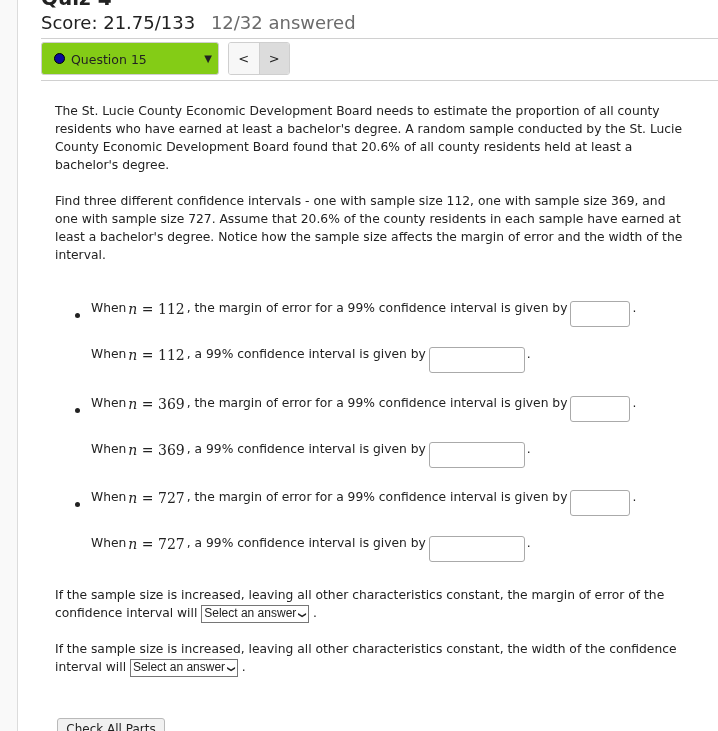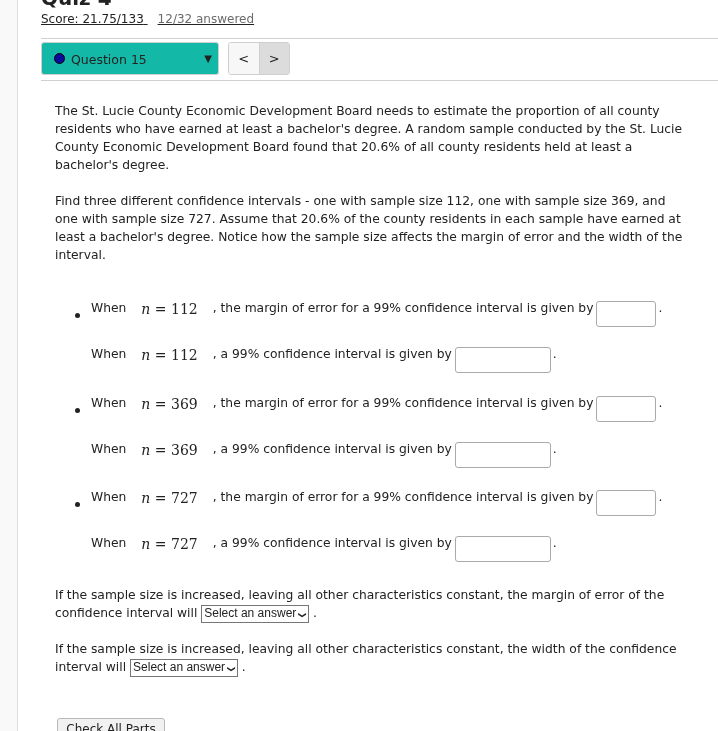--- a/index.html
+++ b/index.html
@@ -13,30 +13,30 @@
   .left-gutter {
     position: absolute; left: 0; top: 0; width: 17px; height: 731px;
     background: #f9f9f9; border-right: 1px solid #dcdcdc;
   }
   .quiz-title-cut {
     position: absolute; left: 41px; top: -14px;
     font-size: 20px; font-weight: bold; color: #222;
   }
   .score-line {
     position: absolute; left: 41px; top: 12px;
-    font-size: 12px; color: #222; text-decoration: underline;
+    font-size: 18px; color: #222;
   }
   .score-line .answered { color: #6b6b6b; margin-left: 10px; }
   .hr { position: absolute; left: 41px; right: 0; height: 1px; background: #d0d0d0; }
   .hr1 { top: 38px; }
   .hr2 { top: 80px; }
 
   .q-select {
     position: absolute; left: 41px; top: 42px; width: 178px; height: 33px;
-    border: 1px solid #cfcfcf; border-radius: 3px; background: #14b8a6;
+    border: 1px solid #cfcfcf; border-radius: 3px; background: #84cc16;
     box-sizing: border-box; cursor: pointer;
   }
   .q-select .dot {
     position: absolute; left: 12px; top: 10px; width: 11px; height: 11px;
     border-radius: 50%; background: #0a0a9c; border: 1px solid #000;
     box-sizing: border-box;
   }
   .q-select .label {
     position: absolute; left: 29px; top: 9px; font-size: 12.5px; color: #222;
   }
@@ -60,21 +60,21 @@
   }
   .content p { margin: 0 7px 18px 0; }
   .content em { font-style: italic; }
 
   .bullets { position: absolute; left: 55px; top: 300px; width: 640px; font-size: 12.3px; color: #222; }
   .row { position: absolute; left: 36px; height: 28px; display: flex; align-items: flex-start; white-space: nowrap; }
   .bullet-dot {
     position: absolute; left: -16px; top: 12px; width: 5px; height: 5px;
     background: #222; border-radius: 50%;
   }
-  .math { font-family: "DejaVu Serif", serif; font-size: 14px; margin: 0 15px; }
+  .math { font-family: "DejaVu Serif", serif; font-size: 14px; margin: 0 2px; }
   .math i { font-style: italic; }
   .ans-box {
     display: inline-block; height: 26px; border: 1px solid #aaa;
     border-radius: 3px; box-sizing: border-box; background: #fff;
     margin-left: 3px; cursor: text;
   }
   .ans-box.short { width: 60px; }
   .ans-box.long { width: 96px; }
   .period { margin-left: 2px; }
 

